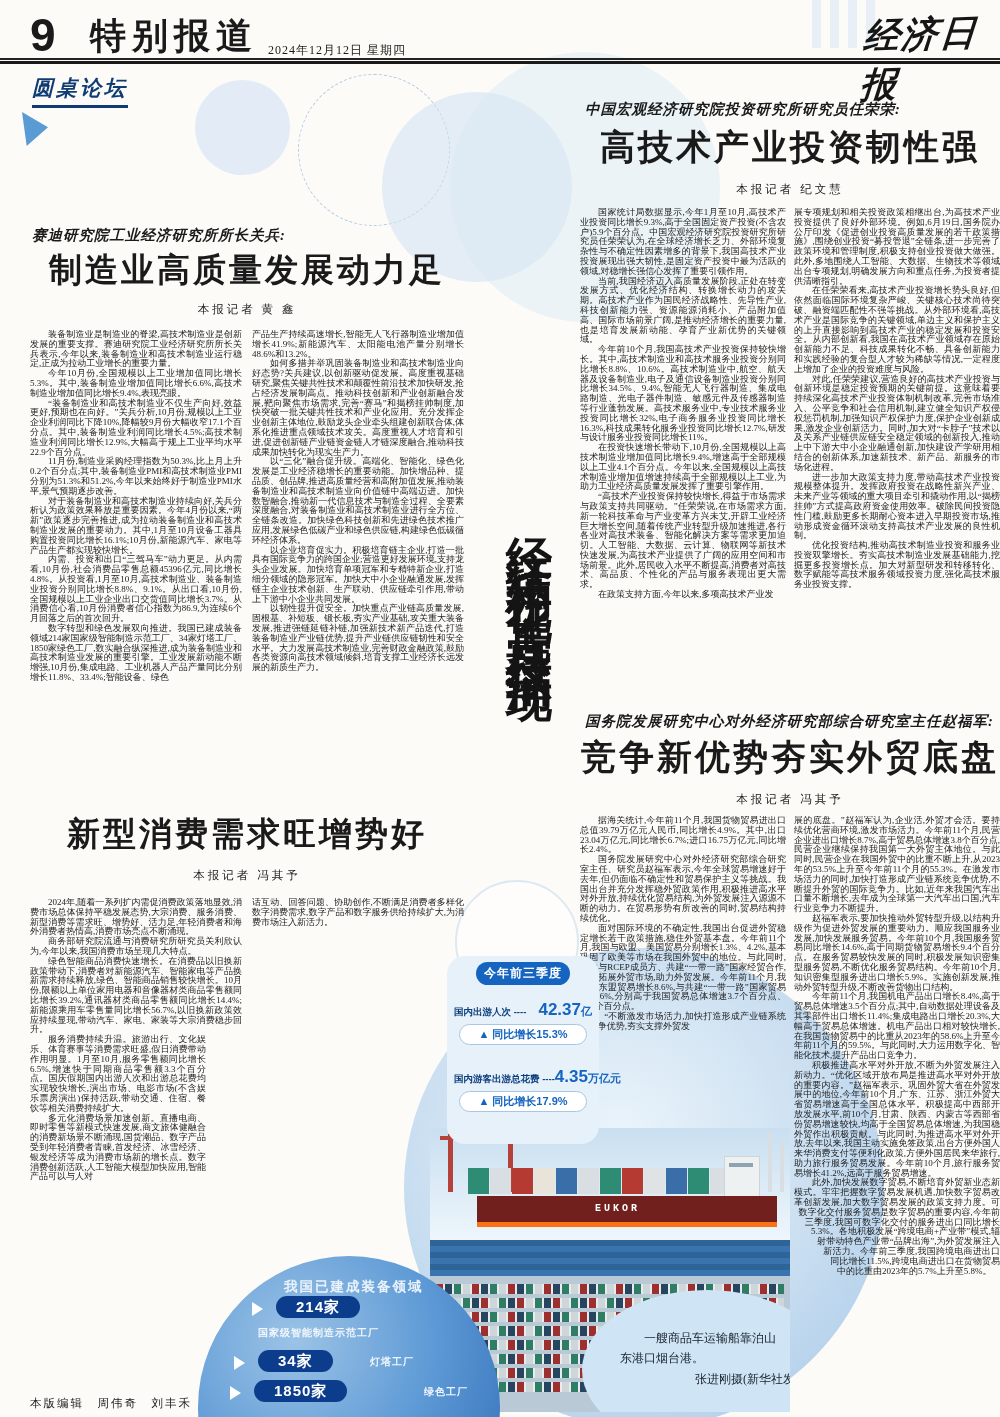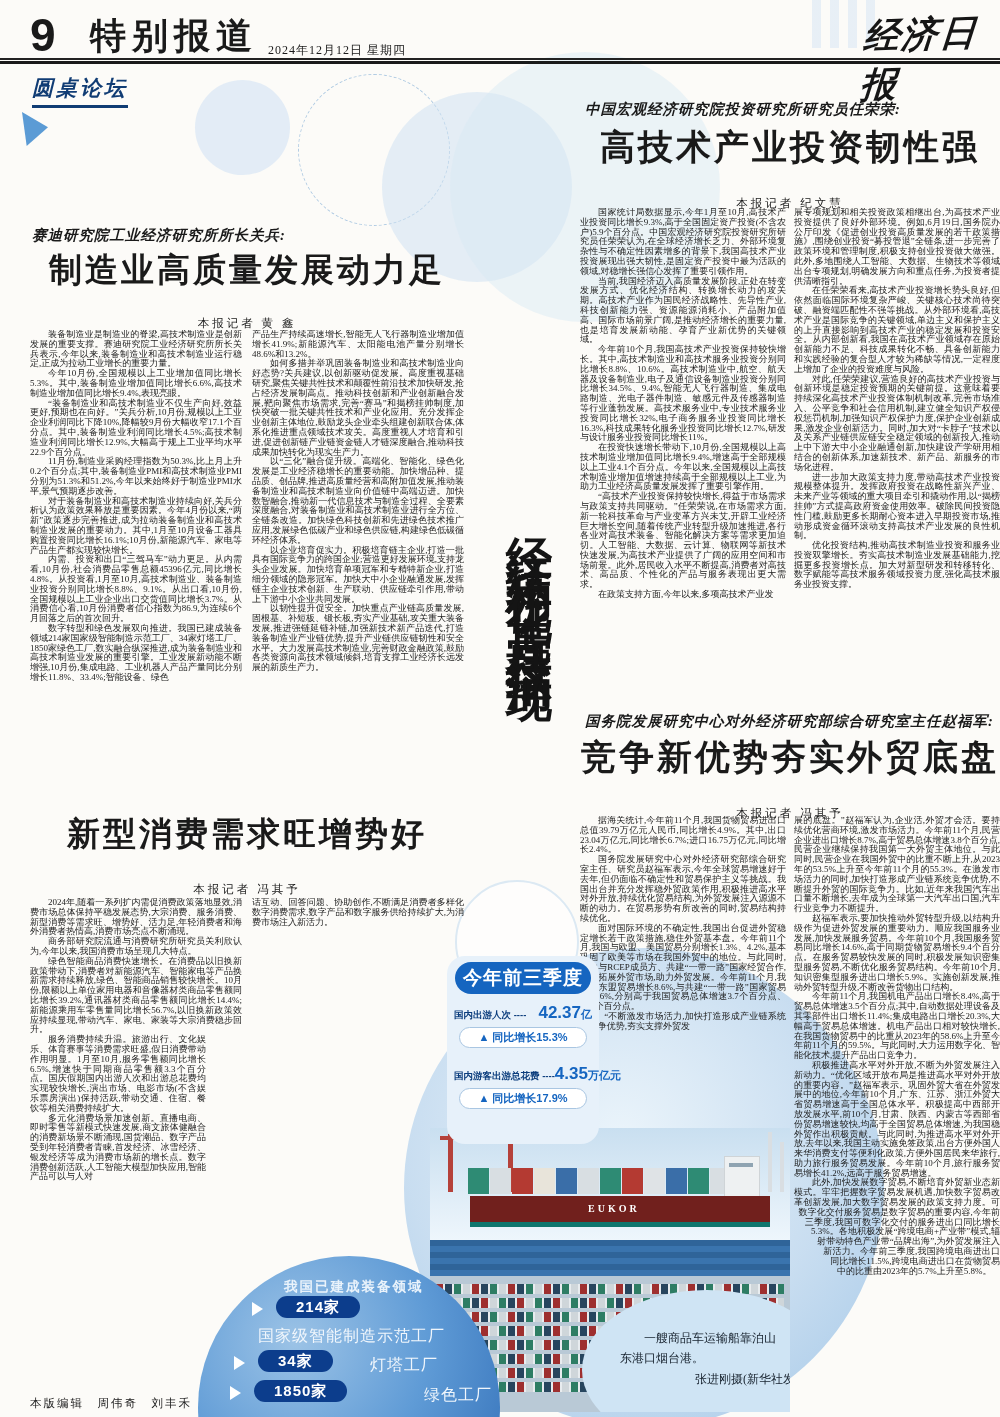--- a/index.html
+++ b/index.html
@@ -28,65 +28,65 @@
   .forum-label{position:absolute;left:32px;top:74px;font-size:21px;font-weight:900;font-style:italic;
                color:#103c74;letter-spacing:3px;border-bottom:3px solid #103c74;padding-bottom:3px;z-index:3;}
   .intro-box{position:absolute;left:30px;top:104px;width:398px;height:82px;background:#d8e6f3;border-radius:16px;
              padding:12px 18px;font-size:13.5px;font-weight:600;line-height:1.85;text-align:justify;
              text-indent:2em;z-index:3;color:#1d1d1d;}
   .intro-wedge{position:absolute;left:22px;top:112px;width:26px;height:34px;background:#5b9bd5;z-index:4;
                clip-path:polygon(0 0,100% 45%,18% 100%);}
   
   .kicker{position:absolute;font-size:14.5px;letter-spacing:1px;font-style:italic;font-weight:600;z-index:3;}
   .headline{position:absolute;font-size:33px;font-weight:900;text-align:center;letter-spacing:3px;z-index:3;}
-  .byline{position:absolute;font-size:11.5px;text-align:center;letter-spacing:3px;z-index:3;margin-top:14px;}
+  .byline{position:absolute;font-size:11.5px;text-align:center;letter-spacing:3px;z-index:3;}
   .colbody{position:absolute;font-size:9px;line-height:9.8px;text-align:justify;overflow:hidden;z-index:3;}
   .colbody p{margin:0;text-indent:2em;}
   .sp-tri-l{float:left;width:118px;height:235px;shape-outside:polygon(0% 32%,14% 58%,48% 80%,100% 100%,0% 100%);}
   .sp-tri-l2{float:left;width:95px;height:178px;shape-outside:polygon(0 18%,32% 45%,72% 75%,100% 100%,0 100%);}
   .sp-tri-r{float:right;width:132px;height:300px;shape-outside:polygon(100% 0,26% 55%,0 100%,100% 100%);}
   .sp-box-r{float:right;width:36px;height:135px;}
   
   .vheadline{position:absolute;left:486px;top:220px;width:74px;height:716px;writing-mode:vertical-rl;
              font-size:46px;font-weight:900;letter-spacing:13px;text-align:center;color:#141414;z-index:3;}
   
   .stats-box{position:absolute;left:447px;top:956px;width:152px;height:188px;z-index:5;background:#e7f1fa;
              border-radius:18px;padding:6px 7px;box-sizing:border-box;font-family:"Liberation Sans",sans-serif;}
   .stats-title{width:max-content;margin:0 auto;background:#1565c0;color:#fff;border-radius:16px;
-               padding:3px 8px;font-size:19px;font-weight:800;letter-spacing:1px;}
+               padding:3px 8px;font-size:12px;font-weight:800;letter-spacing:1px;}
   .stat-row{display:flex;align-items:baseline;justify-content:space-between;margin-top:9px;white-space:nowrap;}
-  .stat-label{font-size:9.5px;font-weight:800;color:#0a3c7c;}
+  .stat-label{font-size:9.5px;font-weight:800;color:#0a3c7c;margin-top:12px;}
   .stat-value{font-size:17px;font-weight:800;color:#1565c0;}
   .stat-unit{font-size:11px;font-weight:800;color:#1565c0;}
   .stat-growth{margin:4px auto 16px;width:92%;background:#fff;border:1px solid #a9c6e2;border-radius:12px;
                text-align:center;color:#1565c0;font-weight:700;font-size:11px;padding:2px 0;}
   
   .equip-circle{position:absolute;left:198px;top:1256px;width:302px;height:302px;border-radius:50%;z-index:6;
        background:radial-gradient(circle at 32% 28%,#9cc3e6 0%,#5f9bd6 45%,#3572ba 85%);
        font-family:"Liberation Sans",sans-serif;}
   .equip-title{position:absolute;left:86px;top:22px;color:#eaf3fb;font-size:13.5px;font-weight:800;letter-spacing:2px;}
   .eq-tri{position:absolute;width:0;height:0;border-top:7px solid transparent;border-bottom:7px solid transparent;
           border-left:11px solid #fff;}
   .eq-pill{position:absolute;background:#0c3d8c;color:#fff;border-radius:14px;height:22px;line-height:22px;
            padding:0 20px;font-size:15px;font-weight:800;letter-spacing:1px;}
-  .eq-label{position:absolute;color:#f0f6fc;font-size:16px;font-weight:400;letter-spacing:1px;}
+  .eq-label{position:absolute;color:#f0f6fc;font-size:10px;font-weight:700;letter-spacing:1px;}
   
   .photo{position:absolute;left:430px;top:1128px;width:360px;height:284px;overflow:hidden;z-index:4;background:#bcd4e8;}
   .ph-sky{position:absolute;left:0;top:0;width:100%;height:112px;background:linear-gradient(#c9dff0,#eef6fc);}
   .crane-post{position:absolute;width:5px;background:#b5413a;}
   .crane-beam{position:absolute;height:4px;background:#b5413a;}
   .crane-w{position:absolute;width:4px;background:#d9dee2;}
   .ship{position:absolute;left:32px;top:28px;width:300px;height:86px;}
   .containers{position:absolute;left:6px;top:12px;display:flex;}
   .containers div{width:21px;height:26px;margin-right:1px;}
   .bridge{position:absolute;right:2px;top:0;width:34px;height:44px;background:#eef1f2;border:1px solid #cfd4d7;}
   .bridge::after{content:"";position:absolute;left:4px;top:6px;width:24px;height:4px;background:#8fa4b2;}
-  .hull{position:absolute;left:8px;top:40px;width:300px;height:26px;background:#71201d;color:#fff;
-        font-family:Liberation Serif, serif;font-size:10px;font-weight:800;letter-spacing:3px;
-        line-height:26px;text-indent:118px;border-bottom:5px solid #0f766e;}
+  .hull{position:absolute;left:15px;top:40px;width:300px;height:26px;background:#71201d;color:#fff;
+        font-family:Liberation Mono, monospace;font-size:10px;font-weight:800;letter-spacing:3px;
+        line-height:26px;text-indent:118px;border-bottom:5px solid #f97316;}
   .ph-sea{position:absolute;left:0;top:112px;width:100%;height:36px;
           background:repeating-linear-gradient(180deg,#2f6499 0 6px,#3a74ae 6px 12px);}
   .ph-lot{position:absolute;left:0;top:148px;width:100%;height:136px;background:#b9c9d6;padding-top:4px;box-sizing:border-box;}
   .car-row{height:10px;margin:4px 6px;background:repeating-linear-gradient(90deg,
       #9e2f2f 0 7px,#e8ecef 7px 9px,#27455e 9px 16px,#e8ecef 16px 18px,#2e7d64 18px 25px,
       #e8ecef 25px 27px,#cfd6da 27px 34px,#e8ecef 34px 36px);}
   .car-row.alt{background:repeating-linear-gradient(90deg,
       #27455e 0 7px,#e8ecef 7px 9px,#9e2f2f 9px 16px,#e8ecef 16px 18px,#cfd6da 18px 25px,
       #e8ecef 25px 27px,#2e7d64 27px 34px,#e8ecef 34px 36px);}
   .caption-blob{position:absolute;left:152px;top:162px;width:250px;height:160px;border-radius:50%;

